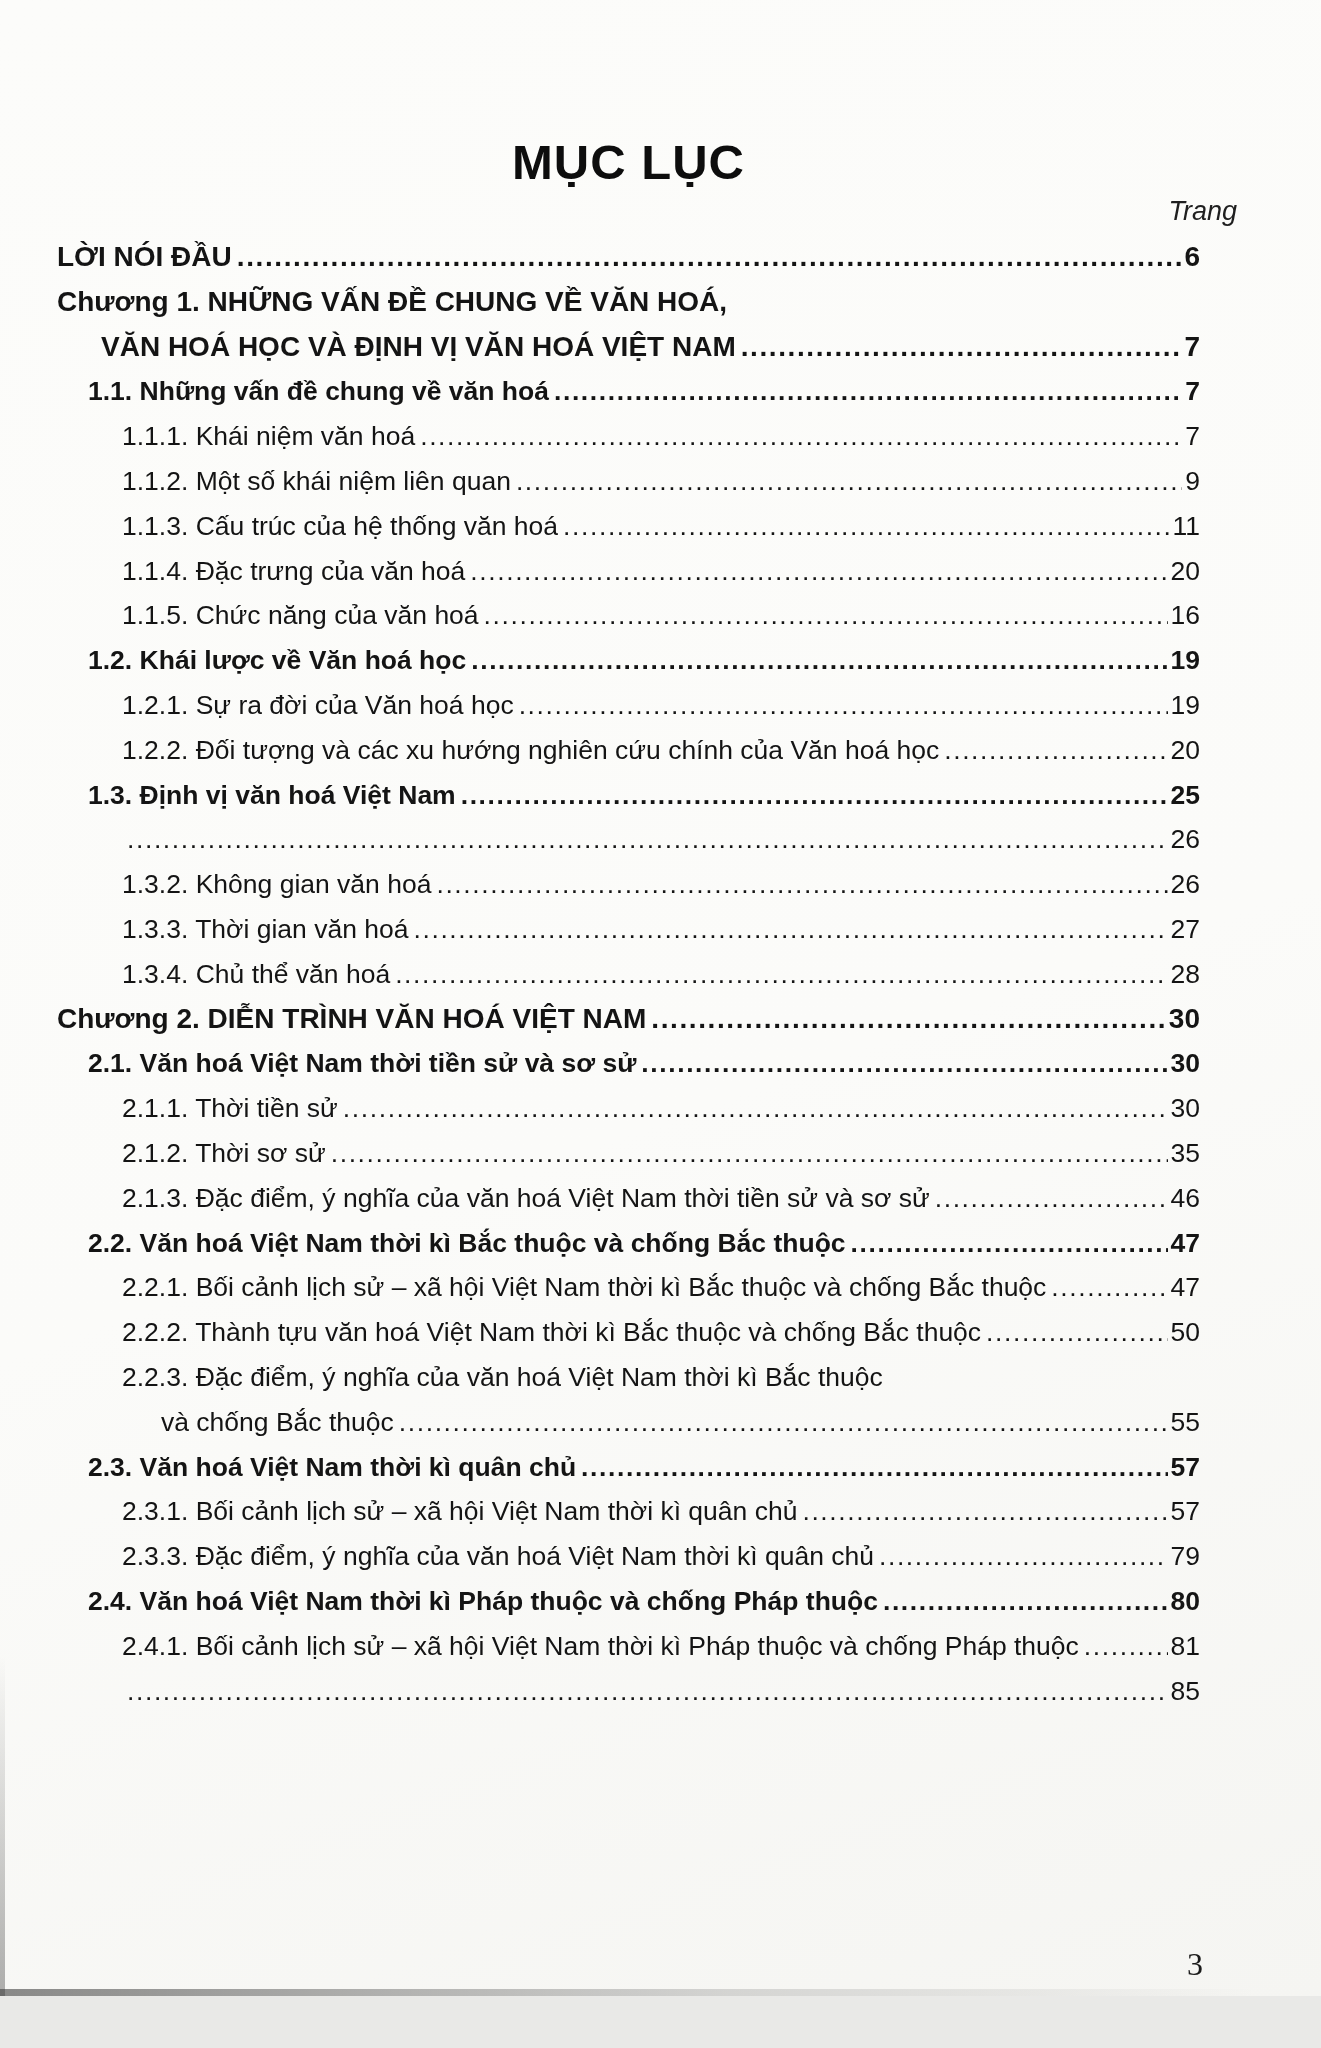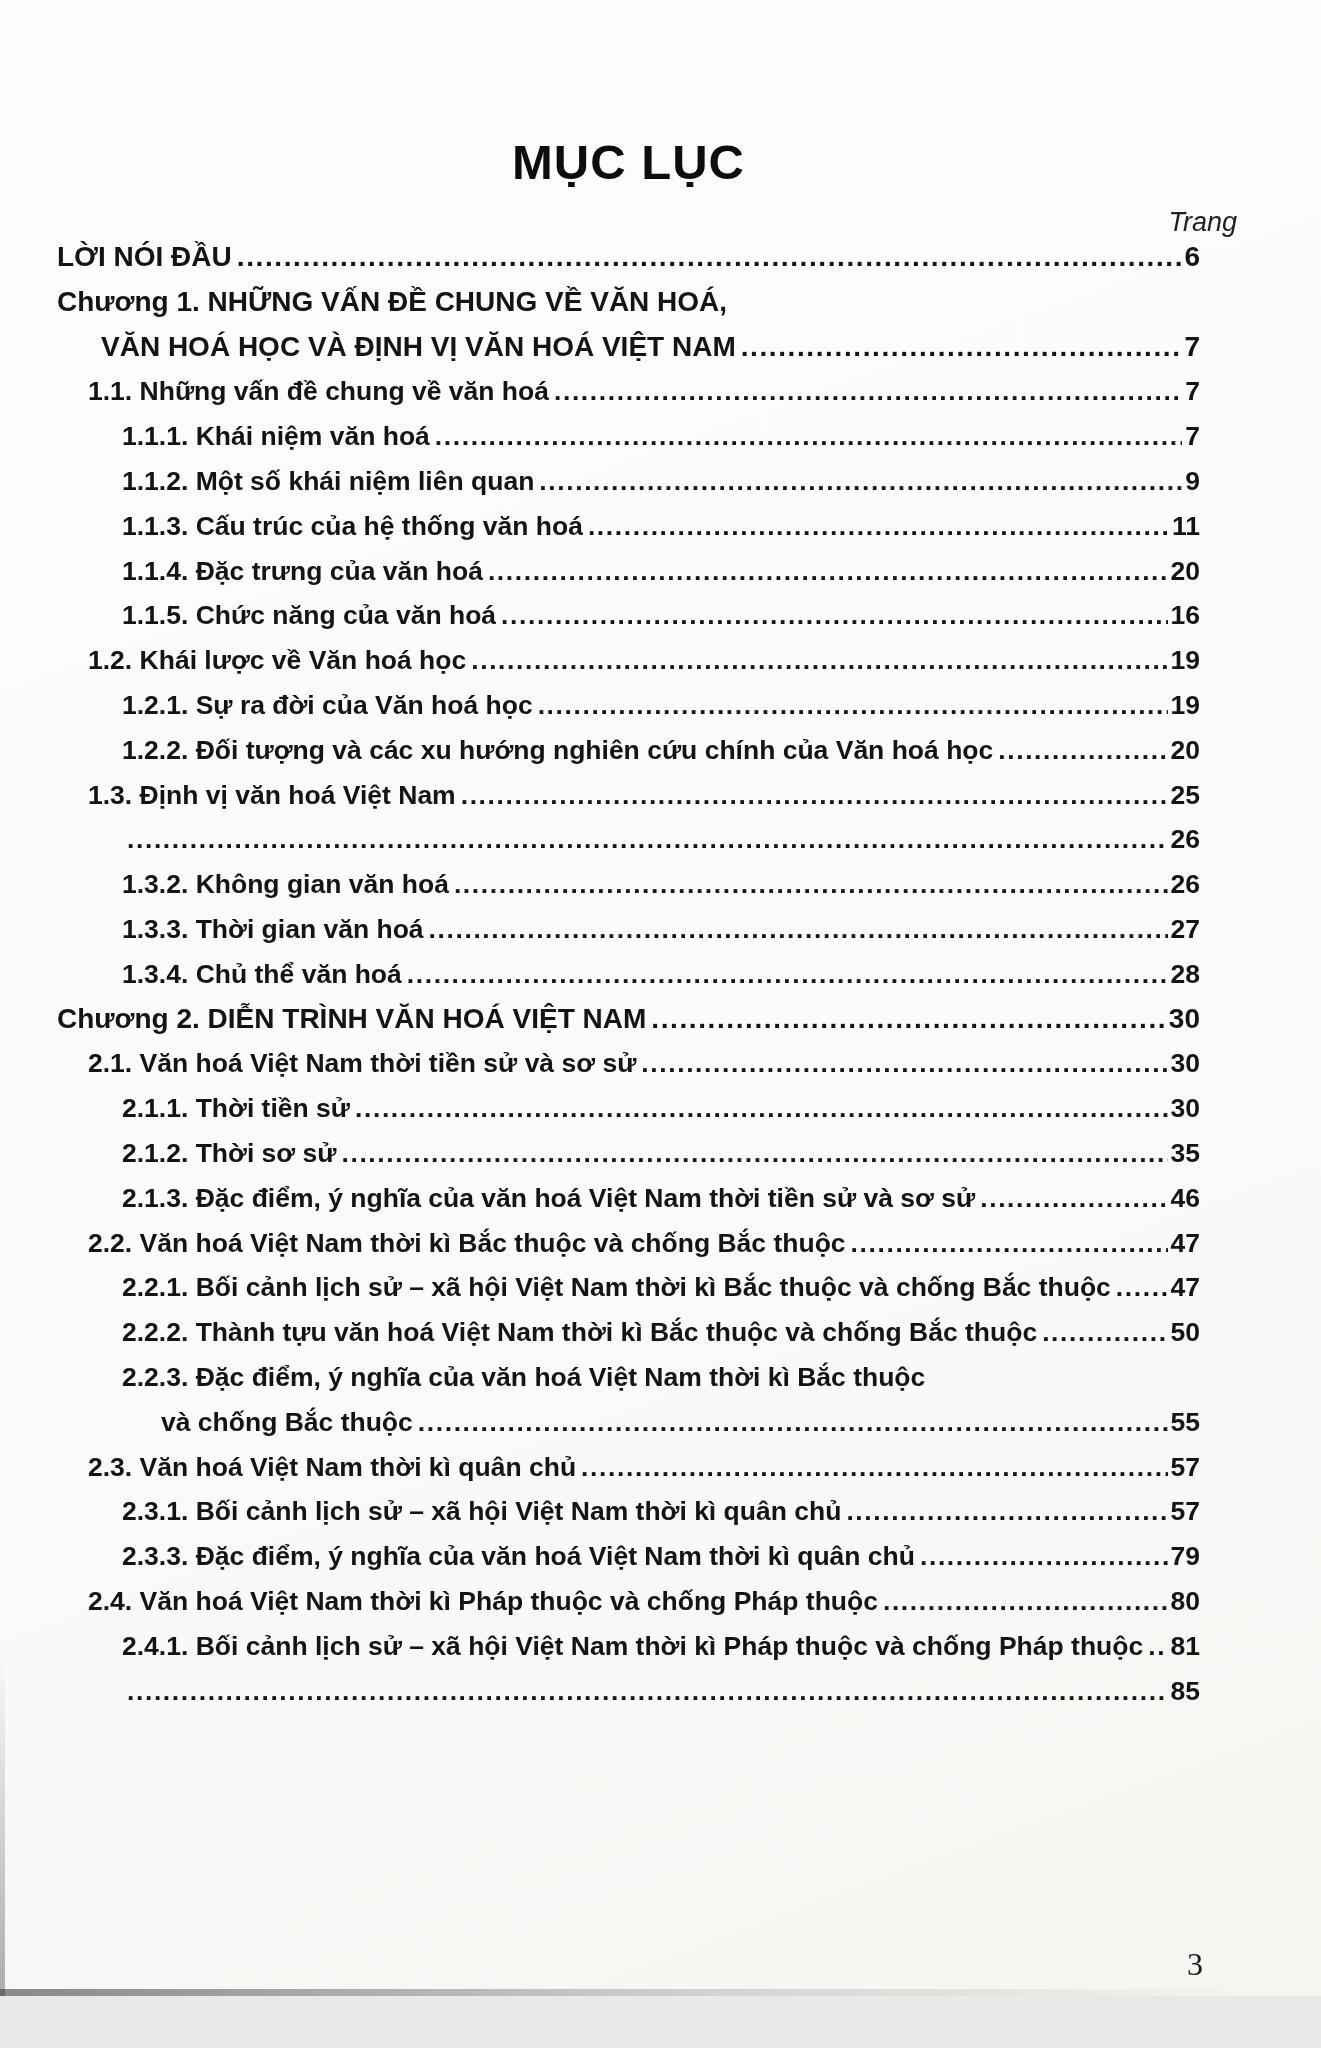--- a/index.html
+++ b/index.html
@@ -24,21 +24,21 @@
     position: absolute; left: 0; bottom: 0; width: 5px; height: 340px;
     background: linear-gradient(to top, rgba(60,60,60,.4), rgba(160,160,160,0));
   }
   .title {
     position: absolute; top: 134px; left: 57px; width: 1143px;
     margin: 0; text-align: center;
     font-size: 49px; font-weight: bold; letter-spacing: 1px;
     color: #0d0d0d;
   }
   .trang {
-    position: absolute; top: 207px; right: 84px;
+    position: absolute; top: 196px; right: 84px;
     font-style: italic; font-size: 27px; color: #1f1f1f;
   }
   .toc {
     position: absolute; top: 235px; left: 57px; width: 1143px;
     font-size: 26.5px; line-height: 44.8px; color: #141414;
   }
   .entry.bold { font-weight: bold; }
   .entry.lvl0 { font-size: 28px; }
   .line { display: flex; align-items: flex-start; }
   .txt { white-space: nowrap; }
@@ -49,21 +49,21 @@
   }
   .leader::after {
     content: "....................................................................................................................................................................................................";
     letter-spacing: 1.6px;
   }
   .pg { flex: 0 0 auto; white-space: nowrap; }
   
   .lvl0 > .line { padding-left: 0; }
   .lvl0 > .line.cont { padding-left: 44px; }
   .lvl1 > .line { padding-left: 31px; }
-  .lvl2 > .line { padding-left: 65px; font-weight: bold; }
+  .lvl2 > .line { padding-left: 65px; }
   .lvl2 > .line.cont { padding-left: 104px; }
   .folio {
     position: absolute; top: 1946px; right: 118px;
     font-family: "Liberation Serif", serif;
     font-size: 32px; color: #1a1a1a;
   }
 </style>
 </head>
 <body>
 

